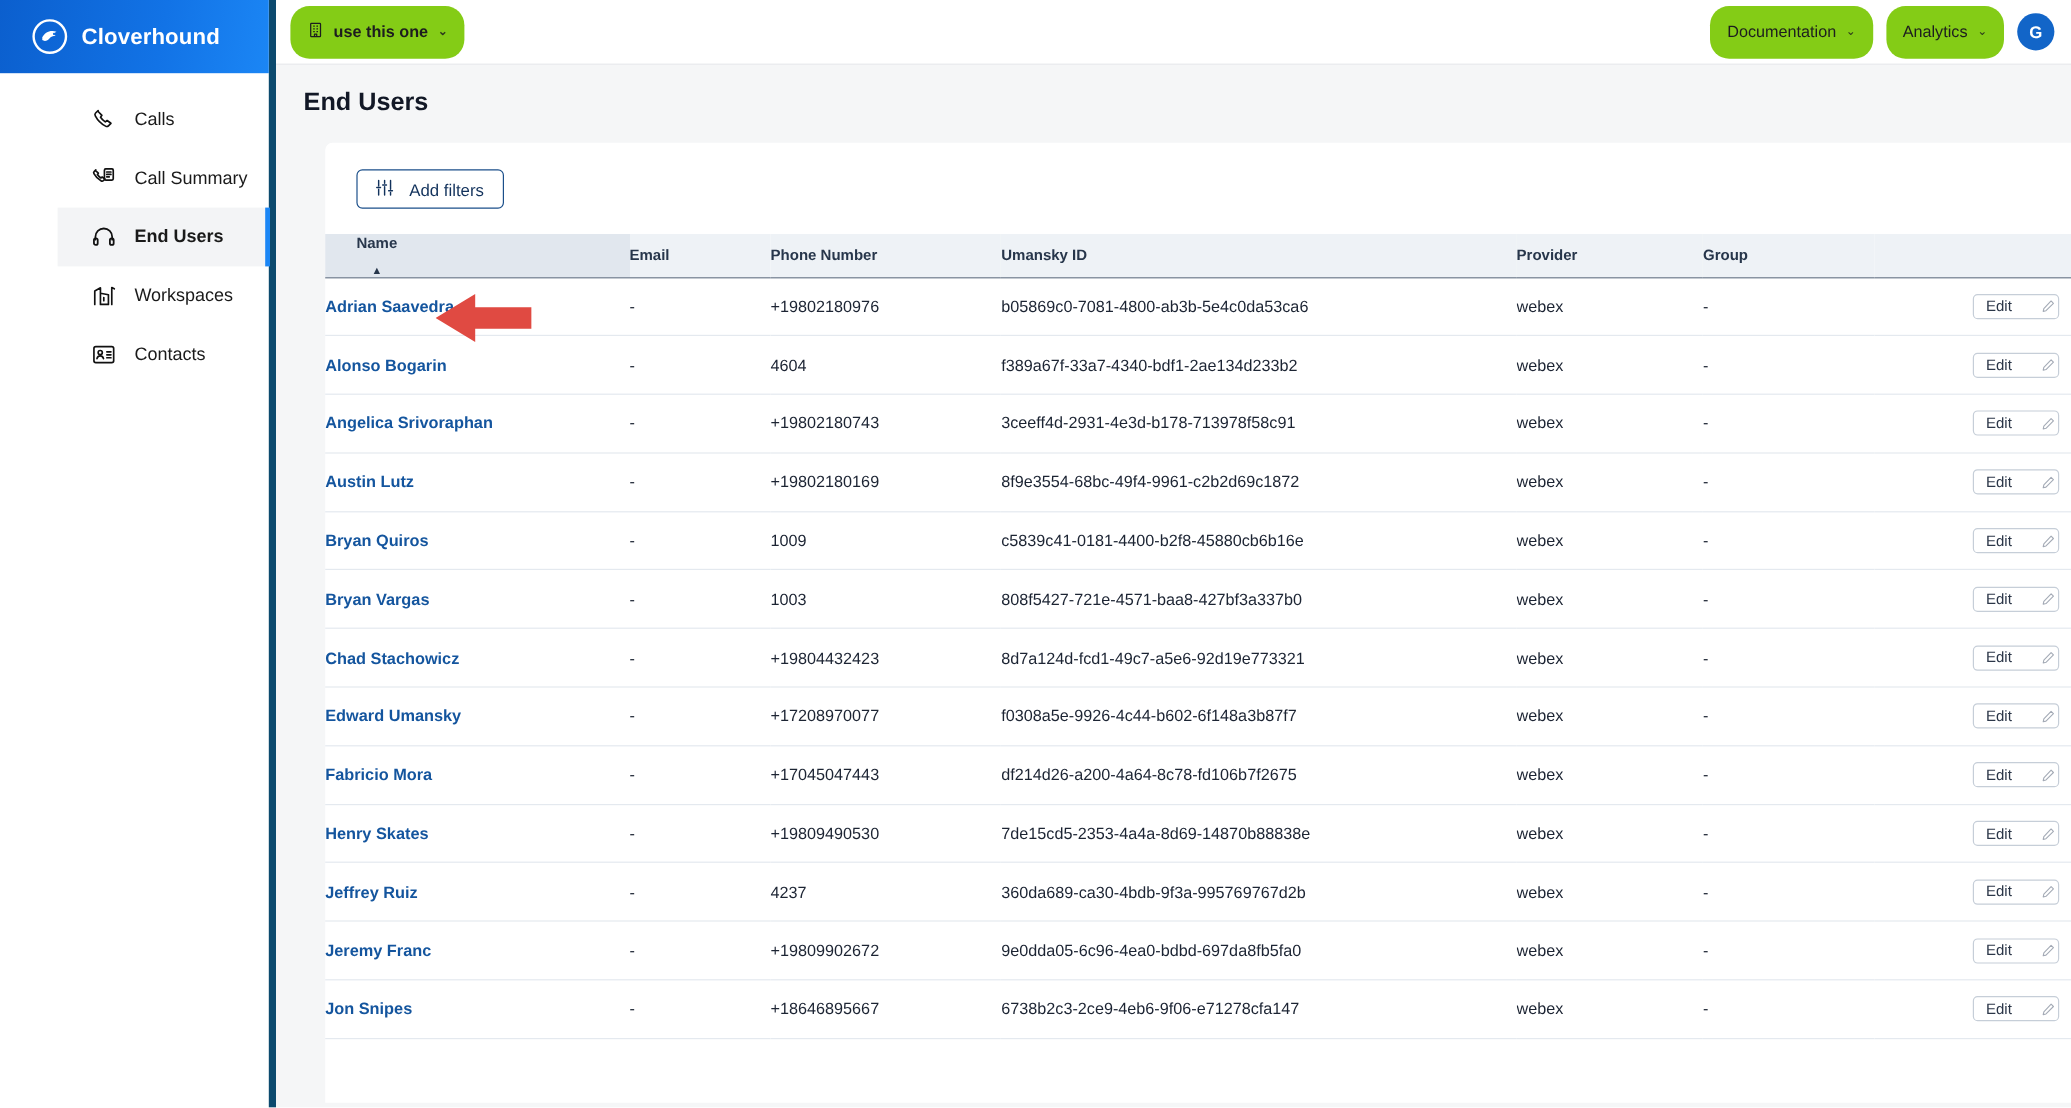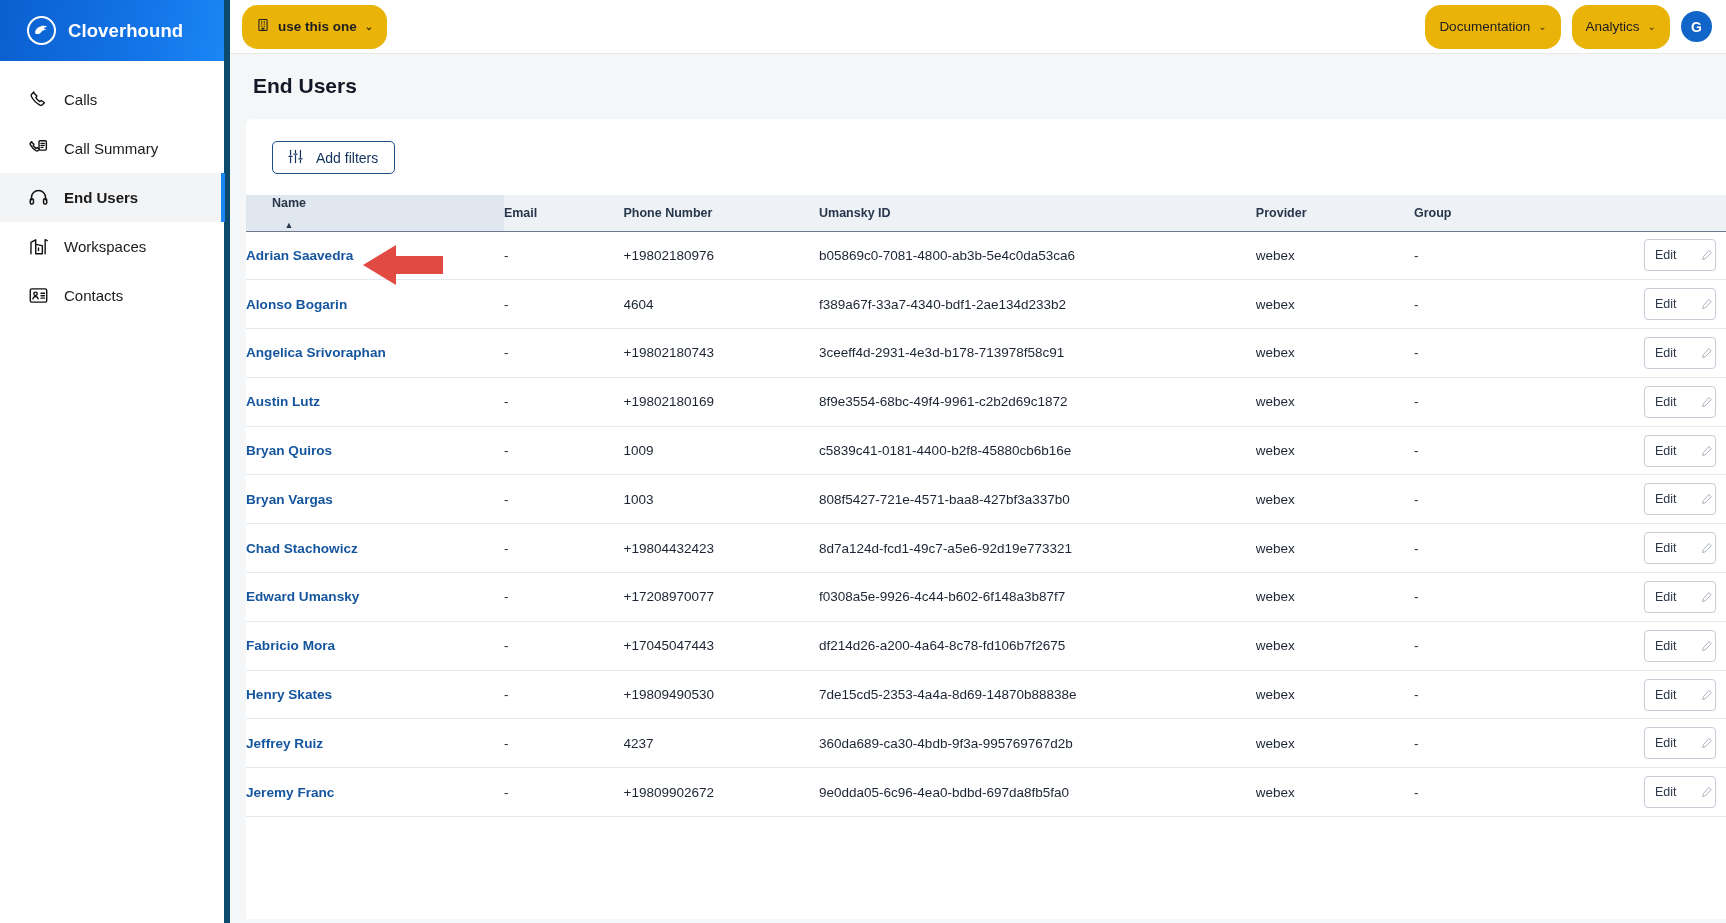--- a/index.html
+++ b/index.html
@@ -27,21 +27,21 @@
   }
   .brand-logo {
     width: 29px; height: 29px; border-radius: 50%;
     border: 2px solid #ffffff;
     display: flex; align-items: center; justify-content: center;
     flex: 0 0 29px;
   }
   .brand-name {
     color: #ffffff; font-size: 18.5px; font-weight: bold; letter-spacing: .1px;
   }
-  .nav { padding-top: 14px; }
+  .nav { padding-top: 14px; margin-left: 48px; }
   .nav-item {
     height: 49px;
     display: flex; align-items: center; gap: 15px;
     padding-left: 28px;
     color: #1a1a1a; font-size: 15px;
     position: relative;
     cursor: pointer;
   }
   .nav-item .nav-ico { width: 21px; height: 21px; flex: 0 0 21px; display:block; }
   .nav-item.active { background: #f3f4f6; font-weight: bold; }
@@ -53,42 +53,42 @@
   
   .main { flex: 1 1 auto; height: 923px; display: flex; flex-direction: column; background: #f5f6f7; }
   .topbar {
     height: 54px; flex: 0 0 54px; background: #ffffff;
     border-bottom: 1px solid #e6e8ec;
     display: flex; align-items: center; justify-content: space-between;
     padding: 0 14px 0 12px;
   }
   .pill {
     display: inline-flex; align-items: center; gap: 8px;
-    background: #eab308; border-radius: 16px;
+    background: #84cc16; border-radius: 16px;
     height: 44px; padding: 0 14px;
     font-size: 13.5px; font-weight: bold; color: #1d1d1f;
     cursor: pointer; white-space: nowrap;
   }
   .topbar-right { display: flex; align-items: center; gap: 11px; }
   .pill.plain { font-weight: normal; font-size: 13.5px; }
   .caret { font-size: 10px; line-height: 1; opacity: .85; }
   .avatar {
     width: 31px; height: 31px; border-radius: 50%;
     background: #1265c8; color: #fff;
     display: flex; align-items: center; justify-content: center;
     font-size: 14px; font-weight: bold; cursor: pointer;
   }
 
   .content { flex: 1 1 auto; padding: 16px 0 0 0; overflow: hidden; }
   .page-title {
     font-size: 21px; font-weight: bold; color: #121826;
     padding: 4px 0 0 23px; margin-bottom: 21px;
   }
   .card {
-    margin-left: 16px; margin-right: 0;
+    margin-left: 41px; margin-right: 0;
     background: #ffffff;
     border-radius: 6px 0 0 0;
     min-height: 800px;
   }
   .card-toolbar { padding: 22px 0 21px 26px; }
   .btn-filters {
     display: inline-flex; align-items: center; gap: 12px;
     height: 33px; padding: 0 16px 0 14px;
     border: 1px solid #1b4f8a; border-radius: 5px;
     background: #ffffff; color: #12325c;
@@ -122,21 +122,21 @@
   .c-name { width: 248px; }
   .c-email { width: 115px; }
   .c-phone { width: 188px; }
   .c-pid   { width: 420px; }
   .c-prov  { width: 152px; }
   .c-group { width: 140px; }
   .c-act   { width: 160px; }
   td.c-act { text-align: right; padding-right: 24px; }
   .btn-edit {
     display: inline-flex; align-items: center; justify-content: space-between;
-    gap: 24px; width: 72px; height: 32px;
+    gap: 24px; width: 72px; height: 21px;
     padding: 0 8px 0 10px;
     border: 1px solid #c6ced8; border-radius: 4px;
     background: #fff; color: #2b3648; font-size: 12.5px;
     cursor: pointer;
   }
   .pencil { width: 12px; height: 12px; display:block; opacity: .62; }
 
   
   .arrow-anno {
     position: absolute; left: 363px; top: 243px;
@@ -461,20 +461,36 @@
                 <td class="c-group">-</td>
                 <td class="c-act"><button class="btn-edit">
                     <span>Edit</span>
                     <span>
                       <svg class="pencil" viewBox="0 0 24 24" fill="none" stroke="#6b7688" stroke-width="1.8" stroke-linecap="round" stroke-linejoin="round">
                         <path d="M16.5 3.6l3.9 3.9L8 19.9 3.3 21l1.1-4.7z"></path>
                       </svg>
                     </span>
                   </button></td>
               </tr>
+              <tr>
+                <td class="c-name"><a>Jon Snipes</a></td>
+                <td class="c-email">-</td>
+                <td class="c-phone">+18646895667</td>
+                <td class="c-pid">6738b2c3-2ce9-4eb6-9f06-e71278cfa147</td>
+                <td class="c-prov">webex</td>
+                <td class="c-group">-</td>
+                <td class="c-act"><button class="btn-edit">
+                    <span>Edit</span>
+                    <span>
+                      <svg class="pencil" viewBox="0 0 24 24" fill="none" stroke="#6b7688" stroke-width="1.8" stroke-linecap="round" stroke-linejoin="round">
+                        <path d="M16.5 3.6l3.9 3.9L8 19.9 3.3 21l1.1-4.7z"></path>
+                      </svg>
+                    </span>
+                  </button></td>
+              </tr>
             </tbody>
         </table>
       </div>
     </div>
 
     <svg class="arrow-anno" viewBox="0 0 80 42" xmlns="http://www.w3.org/2000/svg">
       <path d="M0 22 L33 2 L33 13 L80 13 L80 31 L33 31 L33 42 Z" fill="#e04a42"></path>
     </svg>
   </section>
 </div>

